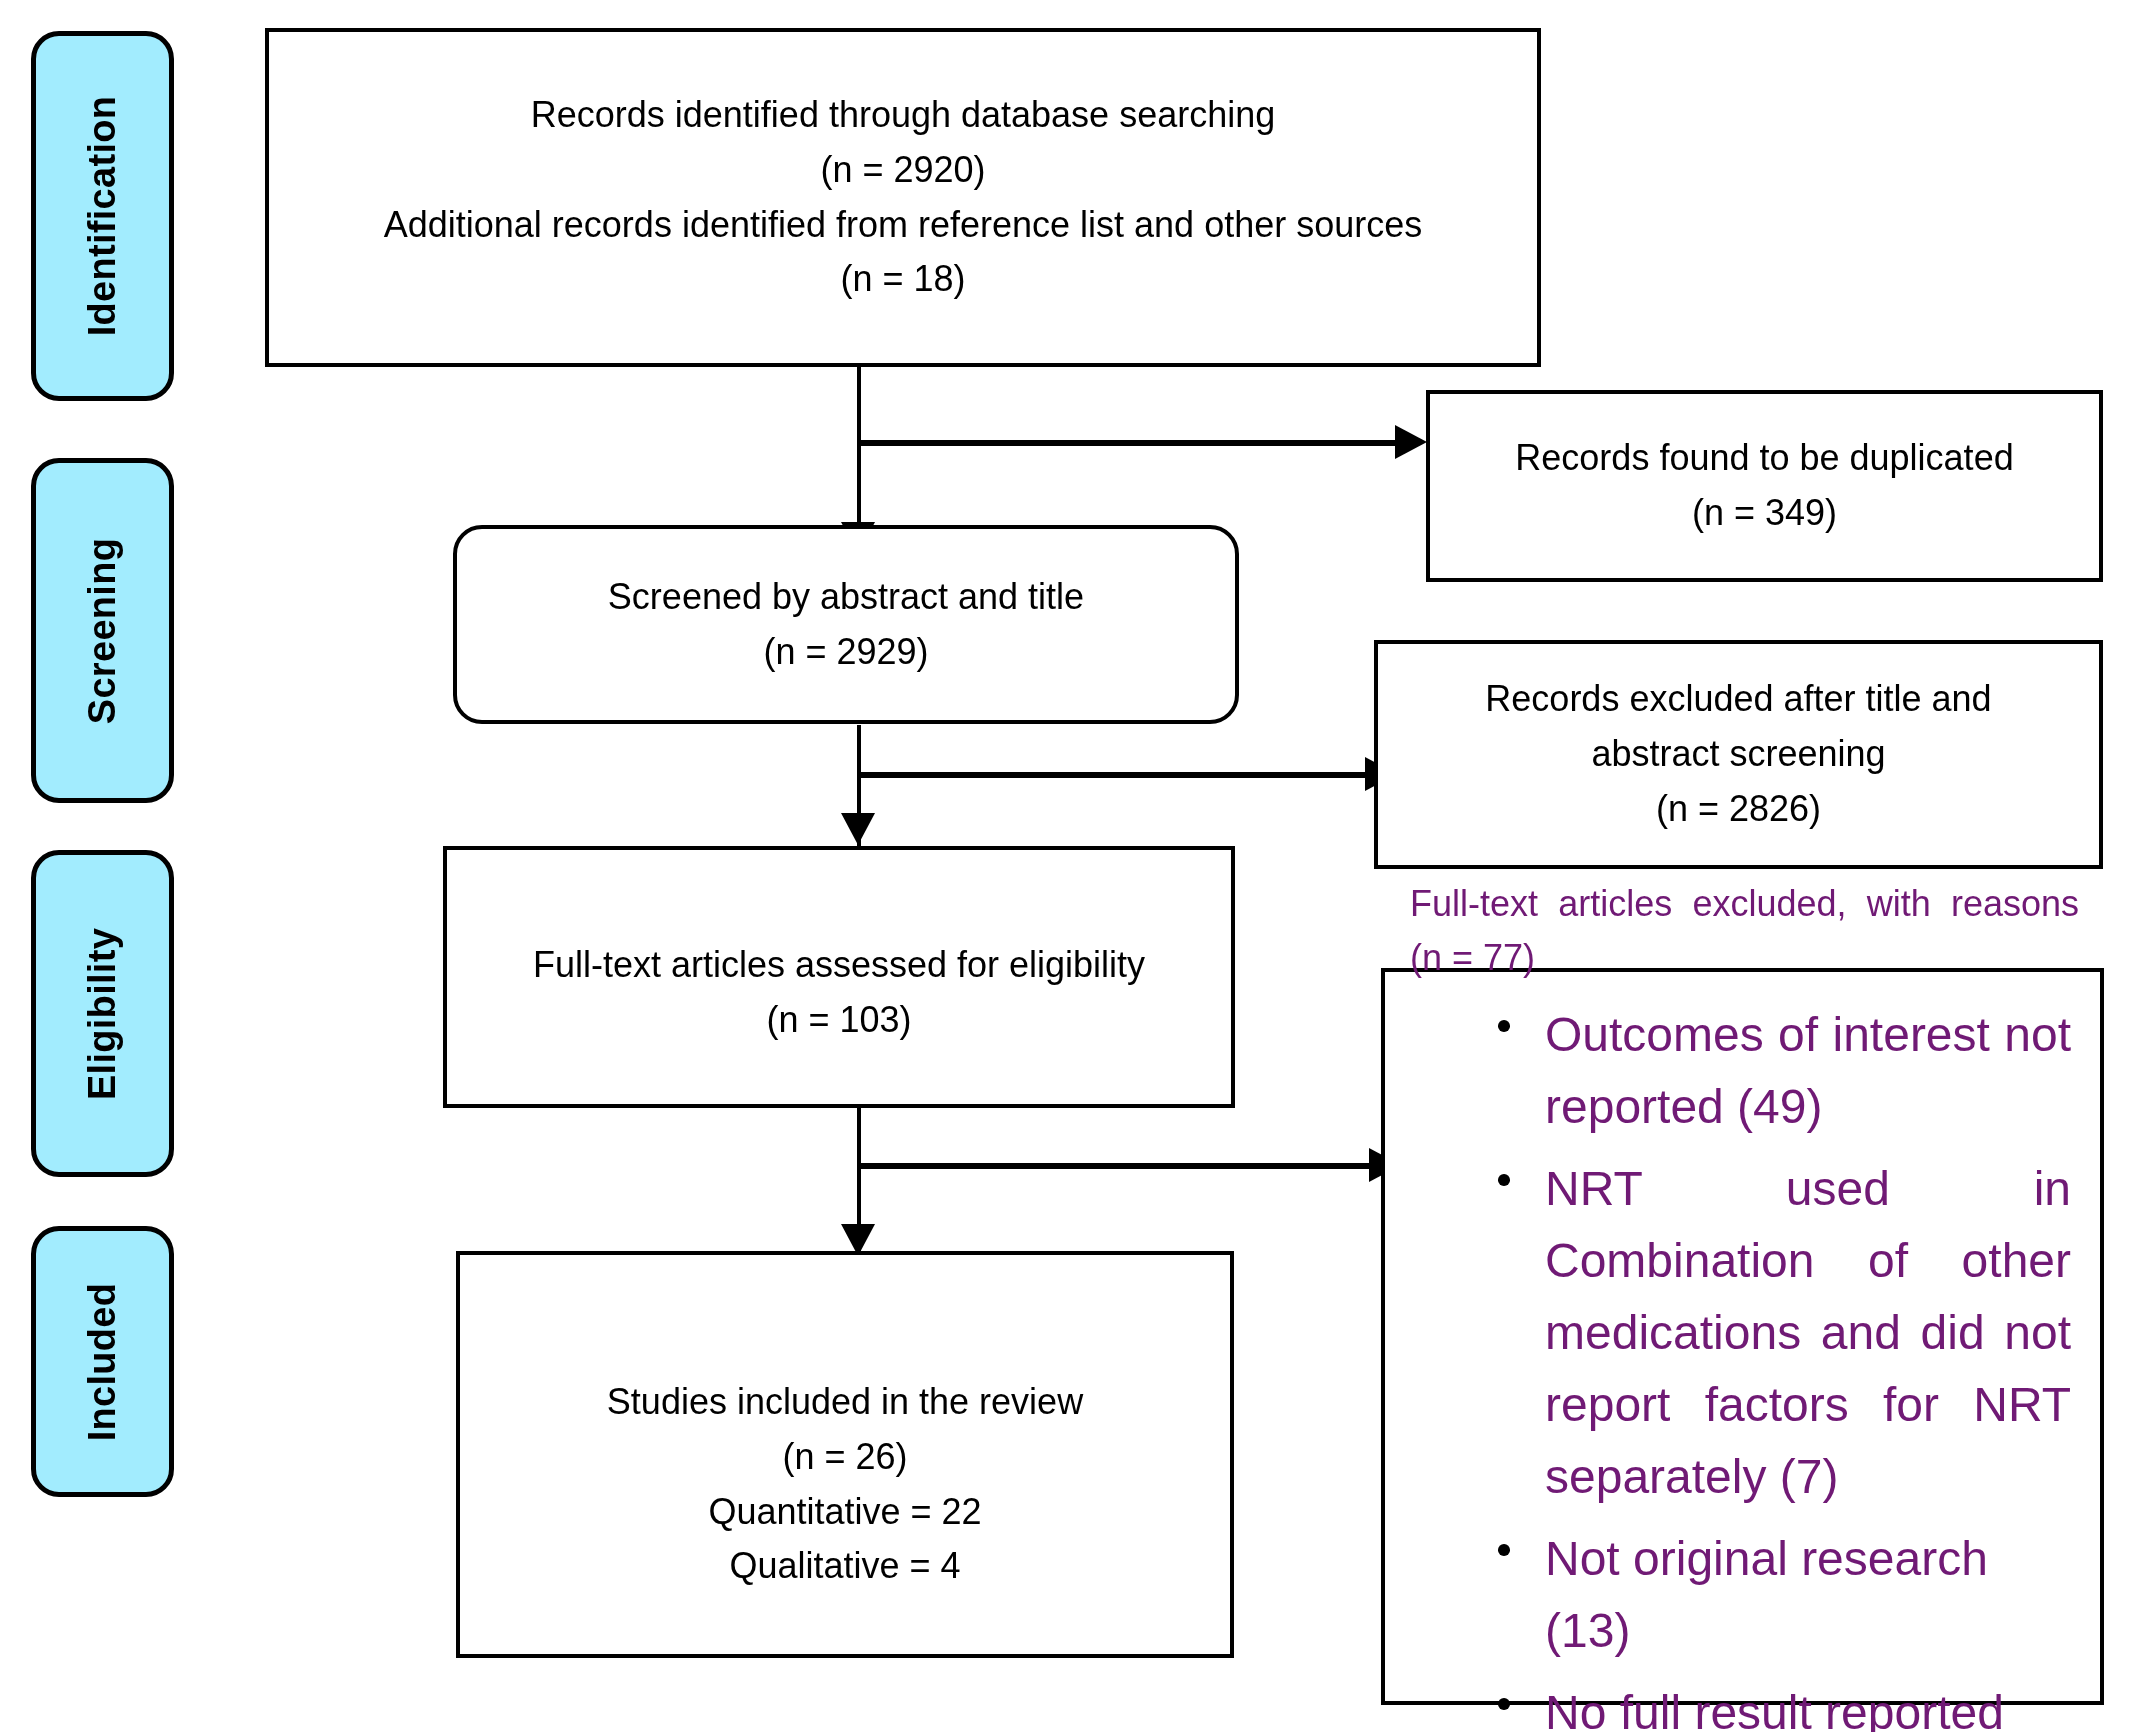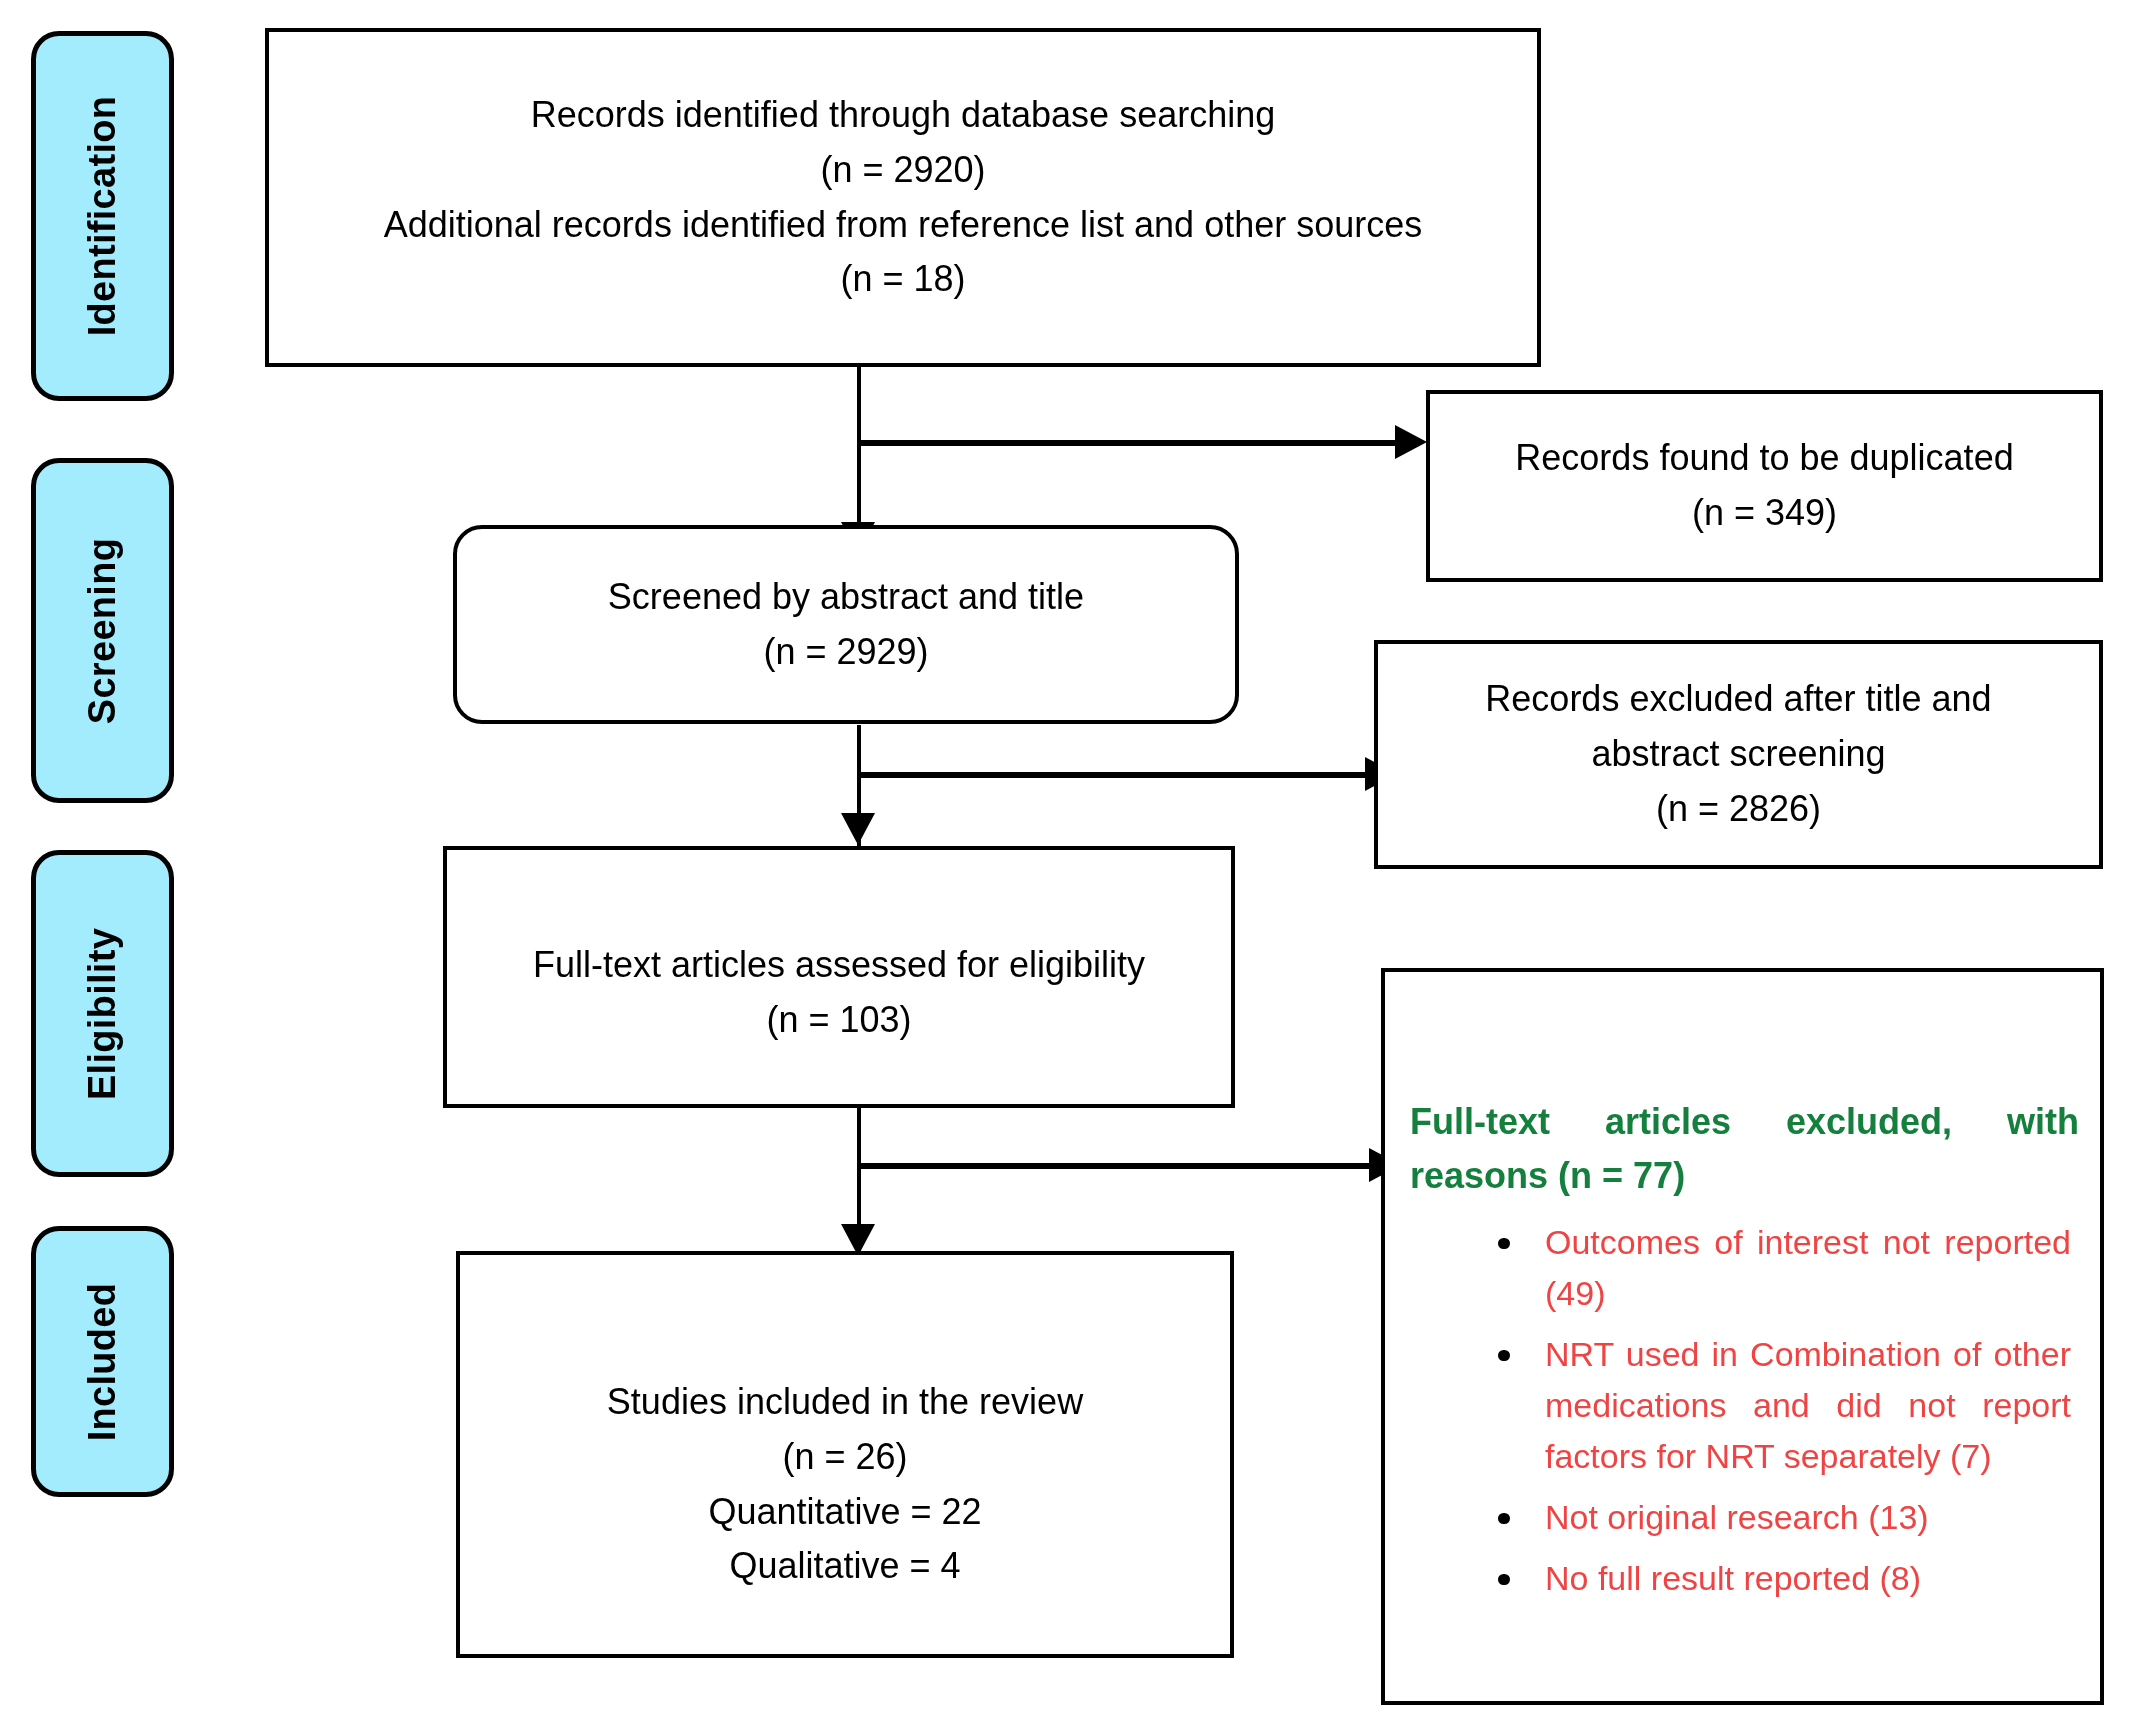--- a/index.html
+++ b/index.html
@@ -58,36 +58,35 @@
     font-size: 36px;
     color: #000000;
     text-align: center;
     line-height: 1.52;
     white-space: nowrap;
   }
 
   
   .reason-head {
     font-size: 36px;
-    color: #15803d;
+    color: #701a75;
     line-height: 1.50;
     text-align: justify;
     text-align-last: left;
     margin: 0 0 14px 0;
-    font-weight: bold;
   }
   ul.reason-list {
     margin: 0;
     padding: 0 0 0 83px;
     list-style: none;
   }
   ul.reason-list li {
     position: relative;
-    font-size: 34px;
-    color: #ef4444;
+    font-size: 48px;
+    color: #701a75;
     line-height: 1.50;
     text-align: justify;
     text-align-last: left;
     margin: 0 8px 10px 0;
     padding-left: 52px;
   }
   ul.reason-list li.tight {
     text-align: left;
   }
   ul.reason-list li::before {

